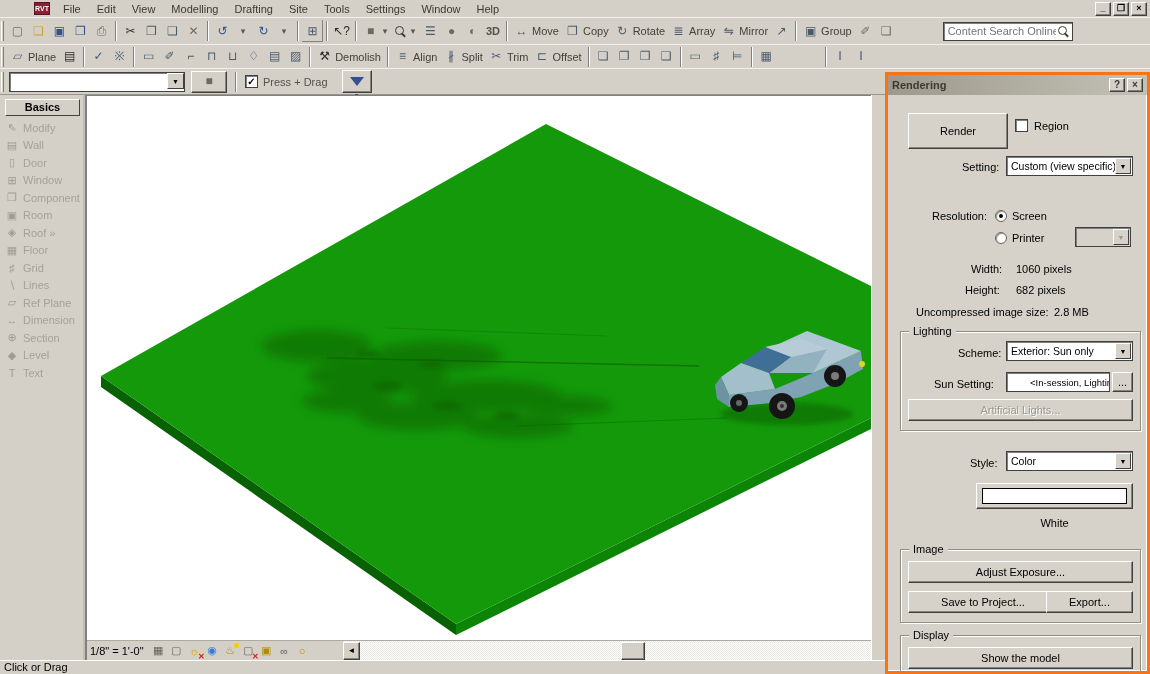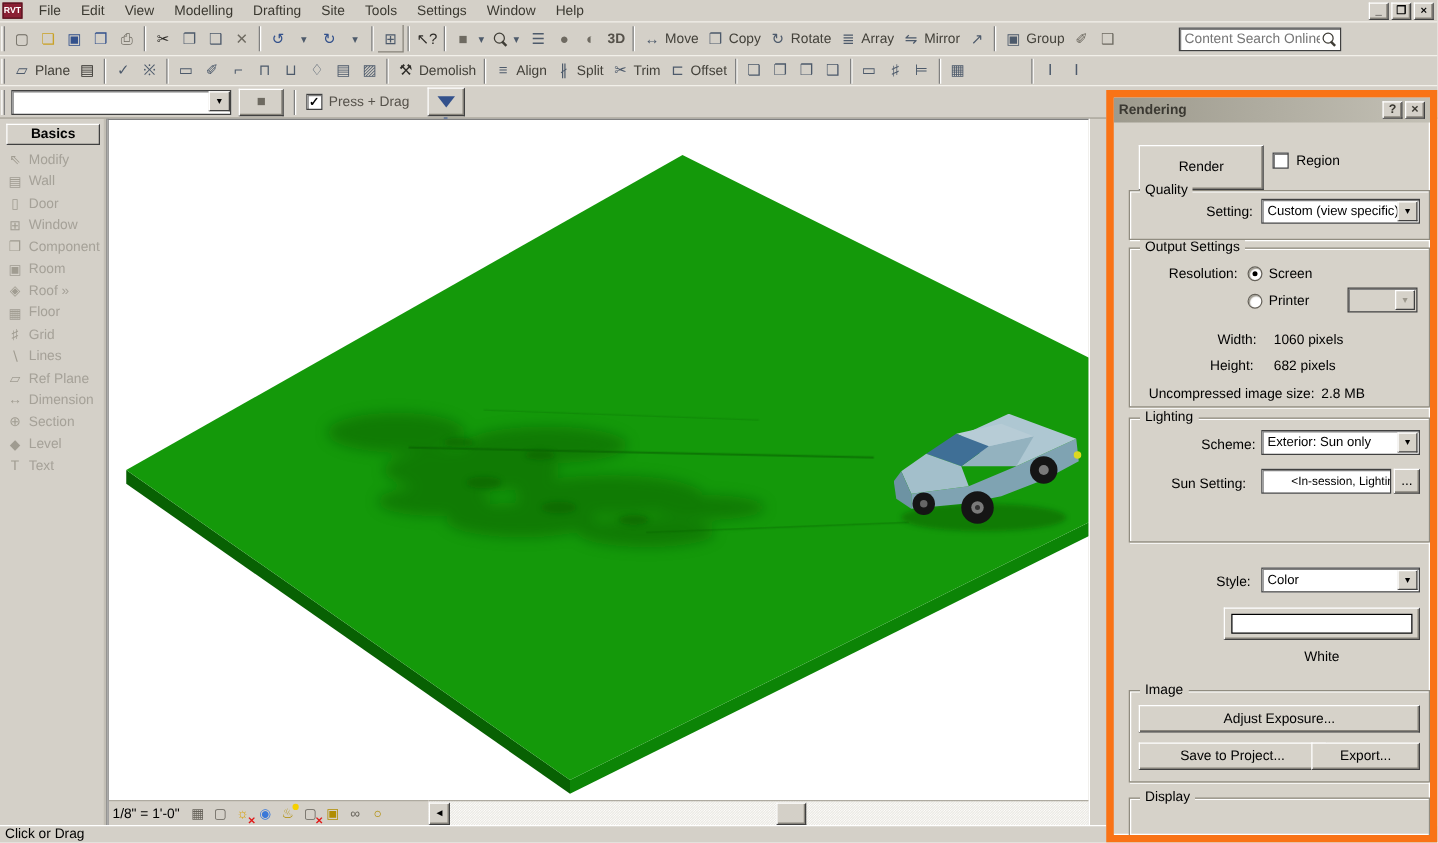--- a/index.html
+++ b/index.html
@@ -23,21 +23,21 @@
   }
   .sunken {
     background:#fff;
     border:1px solid #404040;
     box-shadow: inset 1px 1px 0 #808080;
   }
   .sep { width:2px; height:20px; border-left:1px solid #808080; border-right:1px solid #fff; margin:0 3px; }
   .grip { width:3px; height:20px; border-left:1px solid #fff; border-right:1px solid #808080; margin:0 3px 0 1px; }
 
   
-  .menubar { height:17px; display:flex; align-items:center; padding-left:2px; background:#d4d0c8; }
+  .menubar { height:17px; display:flex; align-items:center; padding-left:2px; background:#d4d0c8;margin-left:32px; }
   .appicon { width:16px; height:13px; background:#8b2034; border:1px solid #57131f; color:#fff;
              font-size:7px; font-weight:bold; display:flex; align-items:center; justify-content:center; margin-right:5px; }
   .menu-item { padding:1px 8px; color:#3b3931; }
   .win-controls { margin-left:auto; display:flex; gap:2px; padding-right:3px; }
   .wbtn { width:16px; height:14px; font-size:9px; font-weight:bold; line-height:11px; text-align:center; color:#000; }
 
   
   .toolbar { display:flex; align-items:center; background:#d4d0c8; border-top:1px solid #f2f0ea; }
   .t1 { height:27px; } .t2 { height:24px; } .t3 { height:27px; border-bottom:1px solid #9a968a; }
   .tbtn { height:22px; min-width:20px; display:flex; align-items:center; justify-content:center;
@@ -82,21 +82,21 @@
   .hs-left { position:absolute; left:0; top:1px; width:17px; height:18px; font-size:8px; line-height:16px; text-align:center; color:#000; }
   .hs-thumb { position:absolute; left:278px; top:1px; width:24px; height:18px; }
   .vscroll { left:871px; top:95px; width:14px; height:565px; background:#d4d0c8; border-left:1px solid #fff; }
 
   
   .statusbar { left:0; top:660px; width:1150px; height:14px; background:#d4d0c8;
                border-top:1px solid #fff; line-height:13px; padding:0 4px; }
 
   
   .panel { left:885px; top:72px; width:265px; height:602px; background:#d6d2c9;
-           border:6px solid #f97316; box-shadow:-1px -1px 0 #fff inset; z-index:5; overflow:hidden; }
+           border:3px solid #f97316; box-shadow:-1px -1px 0 #fff inset; z-index:5; overflow:hidden; }
   .ptitle { height:20px; background:linear-gradient(90deg,#9d9a8d,#c3c0b5); display:flex; align-items:center;
             padding:0 4px; font-weight:bold; color:#3b3932; }
   .pbtns { margin-left:auto; display:flex; gap:2px; }
   .pwbtn { width:16px; height:14px; font-size:10px; font-weight:bold; line-height:12px; text-align:center; }
   .pbody { position:relative; height:582px; }
   .pbtn { position:absolute; background:#d6d2c9; border:1px solid; border-color:#fff #404040 #404040 #fff;
           box-shadow:inset -1px -1px 0 #87837a; font-size:11px; font-family:"Liberation Sans",sans-serif;
           display:flex; align-items:center; justify-content:center; color:#000; }
   .pbtn.disabled { color:#9c988d; text-shadow:1px 1px 0 #ffffff; }
   .group { position:absolute; border:1px solid #908c80; box-shadow:1px 1px 0 #fff, inset 1px 1px 0 #fff; }
@@ -534,32 +534,26 @@
       <span class="pwbtn raised">?</span>
       <span class="pwbtn raised">×</span>
     </span>
   </div>
   <div class="pbody">
 
     <button class="pbtn" style="left:20px;top:18px;width:100px;height:36px;">Render</button>
     <span class="cb" style="position:absolute;left:127px;top:24px;"></span>
     <span class="plabel" style="left:146px;top:25px;">Region</span>
 
-    <div class="group" style="left:12px;top:54px;width:241px;height:40px;">
-      <span class="legend">Quality</span>
-    </div>
     <span class="plabel" style="left:74px;top:66px;">Setting:</span>
     <div class="combo" style="left:118px;top:61px;width:127px;height:20px;">
       <span style="font-size:10.5px;">Custom (view specific)</span>
       <span class="drop">▼</span>
     </div>
 
-    <div class="group" style="left:12px;top:100px;width:241px;height:128px;">
-      <span class="legend">Output Settings</span>
-    </div>
     <span class="plabel" style="left:44px;top:115px;">Resolution:</span>
     <span class="radio sel" style="left:107px;top:115px;"></span>
     <span class="plabel" style="left:124px;top:115px;">Screen</span>
     <span class="radio" style="left:107px;top:137px;"></span>
     <span class="plabel" style="left:124px;top:137px;">Printer</span>
     <div class="combo disabled" style="left:187px;top:132px;width:56px;height:20px;">
       <span class="drop">▼</span>
     </div>
     <span class="plabel" style="left:83px;top:168px;">Width:</span>
     <span class="plabel" style="left:128px;top:168px;">1060 pixels</span>
@@ -574,20 +568,21 @@
     <span class="plabel" style="left:70px;top:252px;">Scheme:</span>
     <div class="combo" style="left:118px;top:246px;width:127px;height:20px;">
       <span style="font-size:10.5px;">Exterior: Sun only</span>
       <span class="drop">▼</span>
     </div>
     <span class="plabel" style="left:46px;top:283px;">Sun Setting:</span>
     <div class="combo" style="left:118px;top:277px;width:104px;height:20px;padding-left:23px;">
       <span style="font-size:9.5px;">&lt;In-session, Lighting&gt;</span>
     </div>
     <button class="pbtn" style="left:224px;top:277px;width:21px;height:20px;">...</button>
+    <button class="pbtn disabled" style="left:20px;top:304px;width:225px;height:22px;">Artificial Lights...</button>
 
     <span class="plabel" style="left:82px;top:362px;">Style:</span>
     <div class="combo" style="left:118px;top:356px;width:127px;height:20px;">
       <span style="font-size:10.5px;">Color</span>
       <span class="drop">▼</span>
     </div>
     <span class="swatch-outer">
       <span class="swatch-inner"></span>
     </span>
     <span class="plabel" style="left:88px;top:422px;width:157px;text-align:center;">White</span>
@@ -595,14 +590,15 @@
     <div class="group" style="left:12px;top:454px;width:241px;height:74px;">
       <span class="legend">Image</span>
     </div>
     <button class="pbtn" style="left:20px;top:466px;width:225px;height:22px;">Adjust Exposure...</button>
     <button class="pbtn" style="left:20px;top:496px;width:150px;height:22px;">Save to Project...</button>
     <button class="pbtn" style="left:158px;top:496px;width:87px;height:22px;">Export...</button>
 
     <div class="group" style="left:12px;top:540px;width:241px;height:70px;">
       <span class="legend">Display</span>
     </div>
+    <button class="pbtn" style="left:20px;top:552px;width:225px;height:22px;">Show the model</button>
   </div>
 </div>
 
 </body></html>

